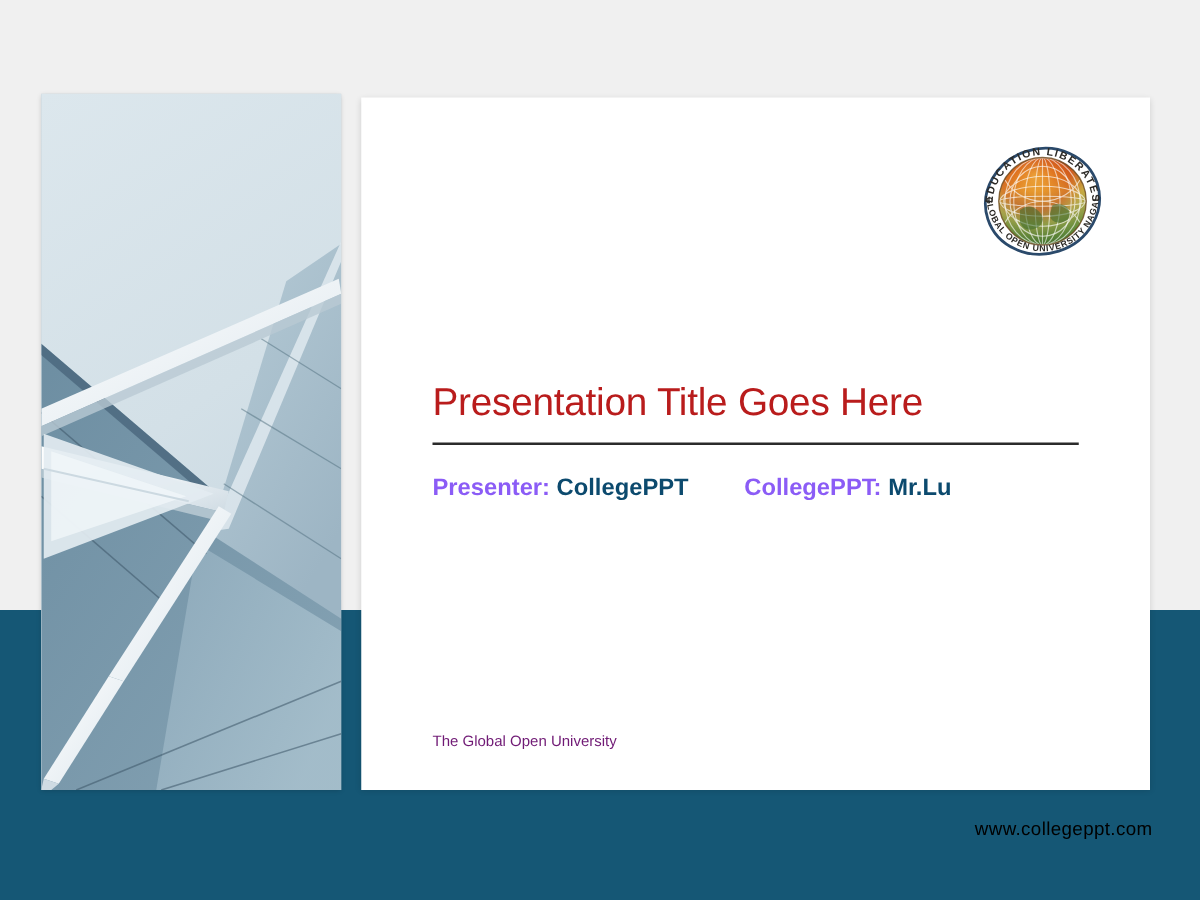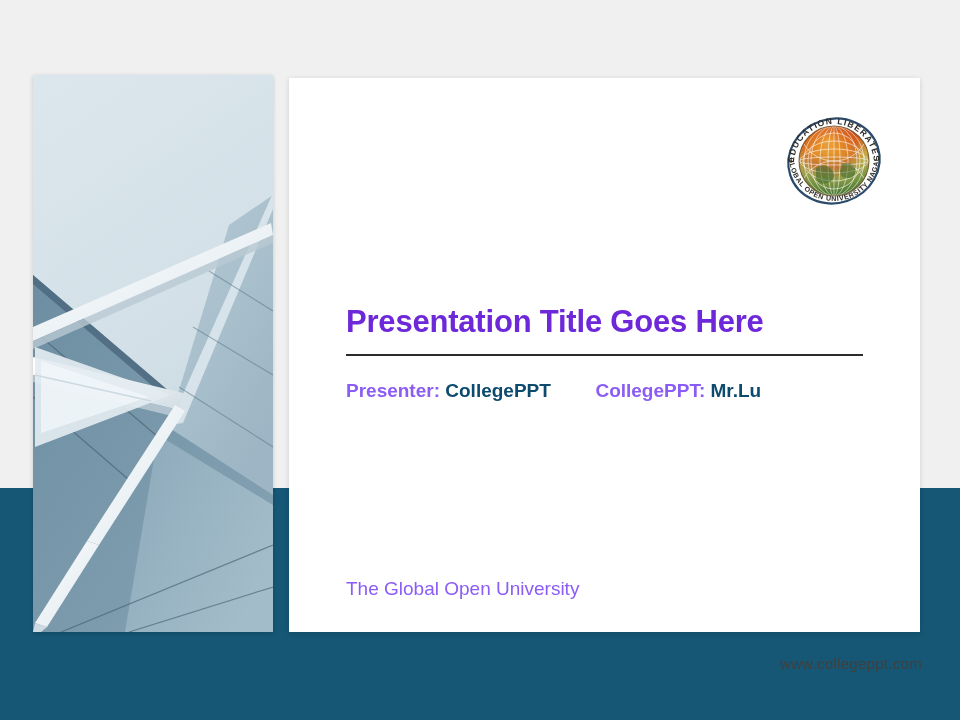--- a/index.html
+++ b/index.html
@@ -28,21 +28,21 @@
     top: 488px;
     width: 960px;
     height: 232px;
     background: #155775;
   }
 
   .site-url {
     position: absolute;
     right: 38px;
     bottom: 48px;
-    color: #404040;
+    color: #000000;
     font-size: 15px;
     letter-spacing: 0.3px;
     white-space: nowrap;
   }
 
   
   .photo-panel {
     position: absolute;
     left: 33px;
     top: 75px;
@@ -78,22 +78,22 @@
   
   .title-block {
     position: absolute;
     left: 57px;
     top: 225px;
     width: 517px;
   }
   .slide-title {
     margin: 0;
     font-size: 31px;
-    font-weight: bold;
-    color: #6d28d9;
+    font-weight: normal;
+    color: #b91c1c;
     letter-spacing: -0.2px;
     line-height: 1.2;
     white-space: nowrap;
   }
   .title-rule {
     margin-top: 14px;
     width: 517px;
     height: 0;
     border-top: 2px solid #2b2b2b;
   }
@@ -113,22 +113,22 @@
   .meta-gap {
     display: inline-block;
     width: 34px;
   }
 
   
   .card-footer {
     position: absolute;
     left: 57px;
     bottom: 32px;
-    font-size: 19px;
-    color: #8b5cf6;
+    font-size: 12px;
+    color: #701a75;
     white-space: nowrap;
   }
 </style>
 </head>
 <body>
 
 <div class="slide">
 
   <div class="teal-band"></div>
 

